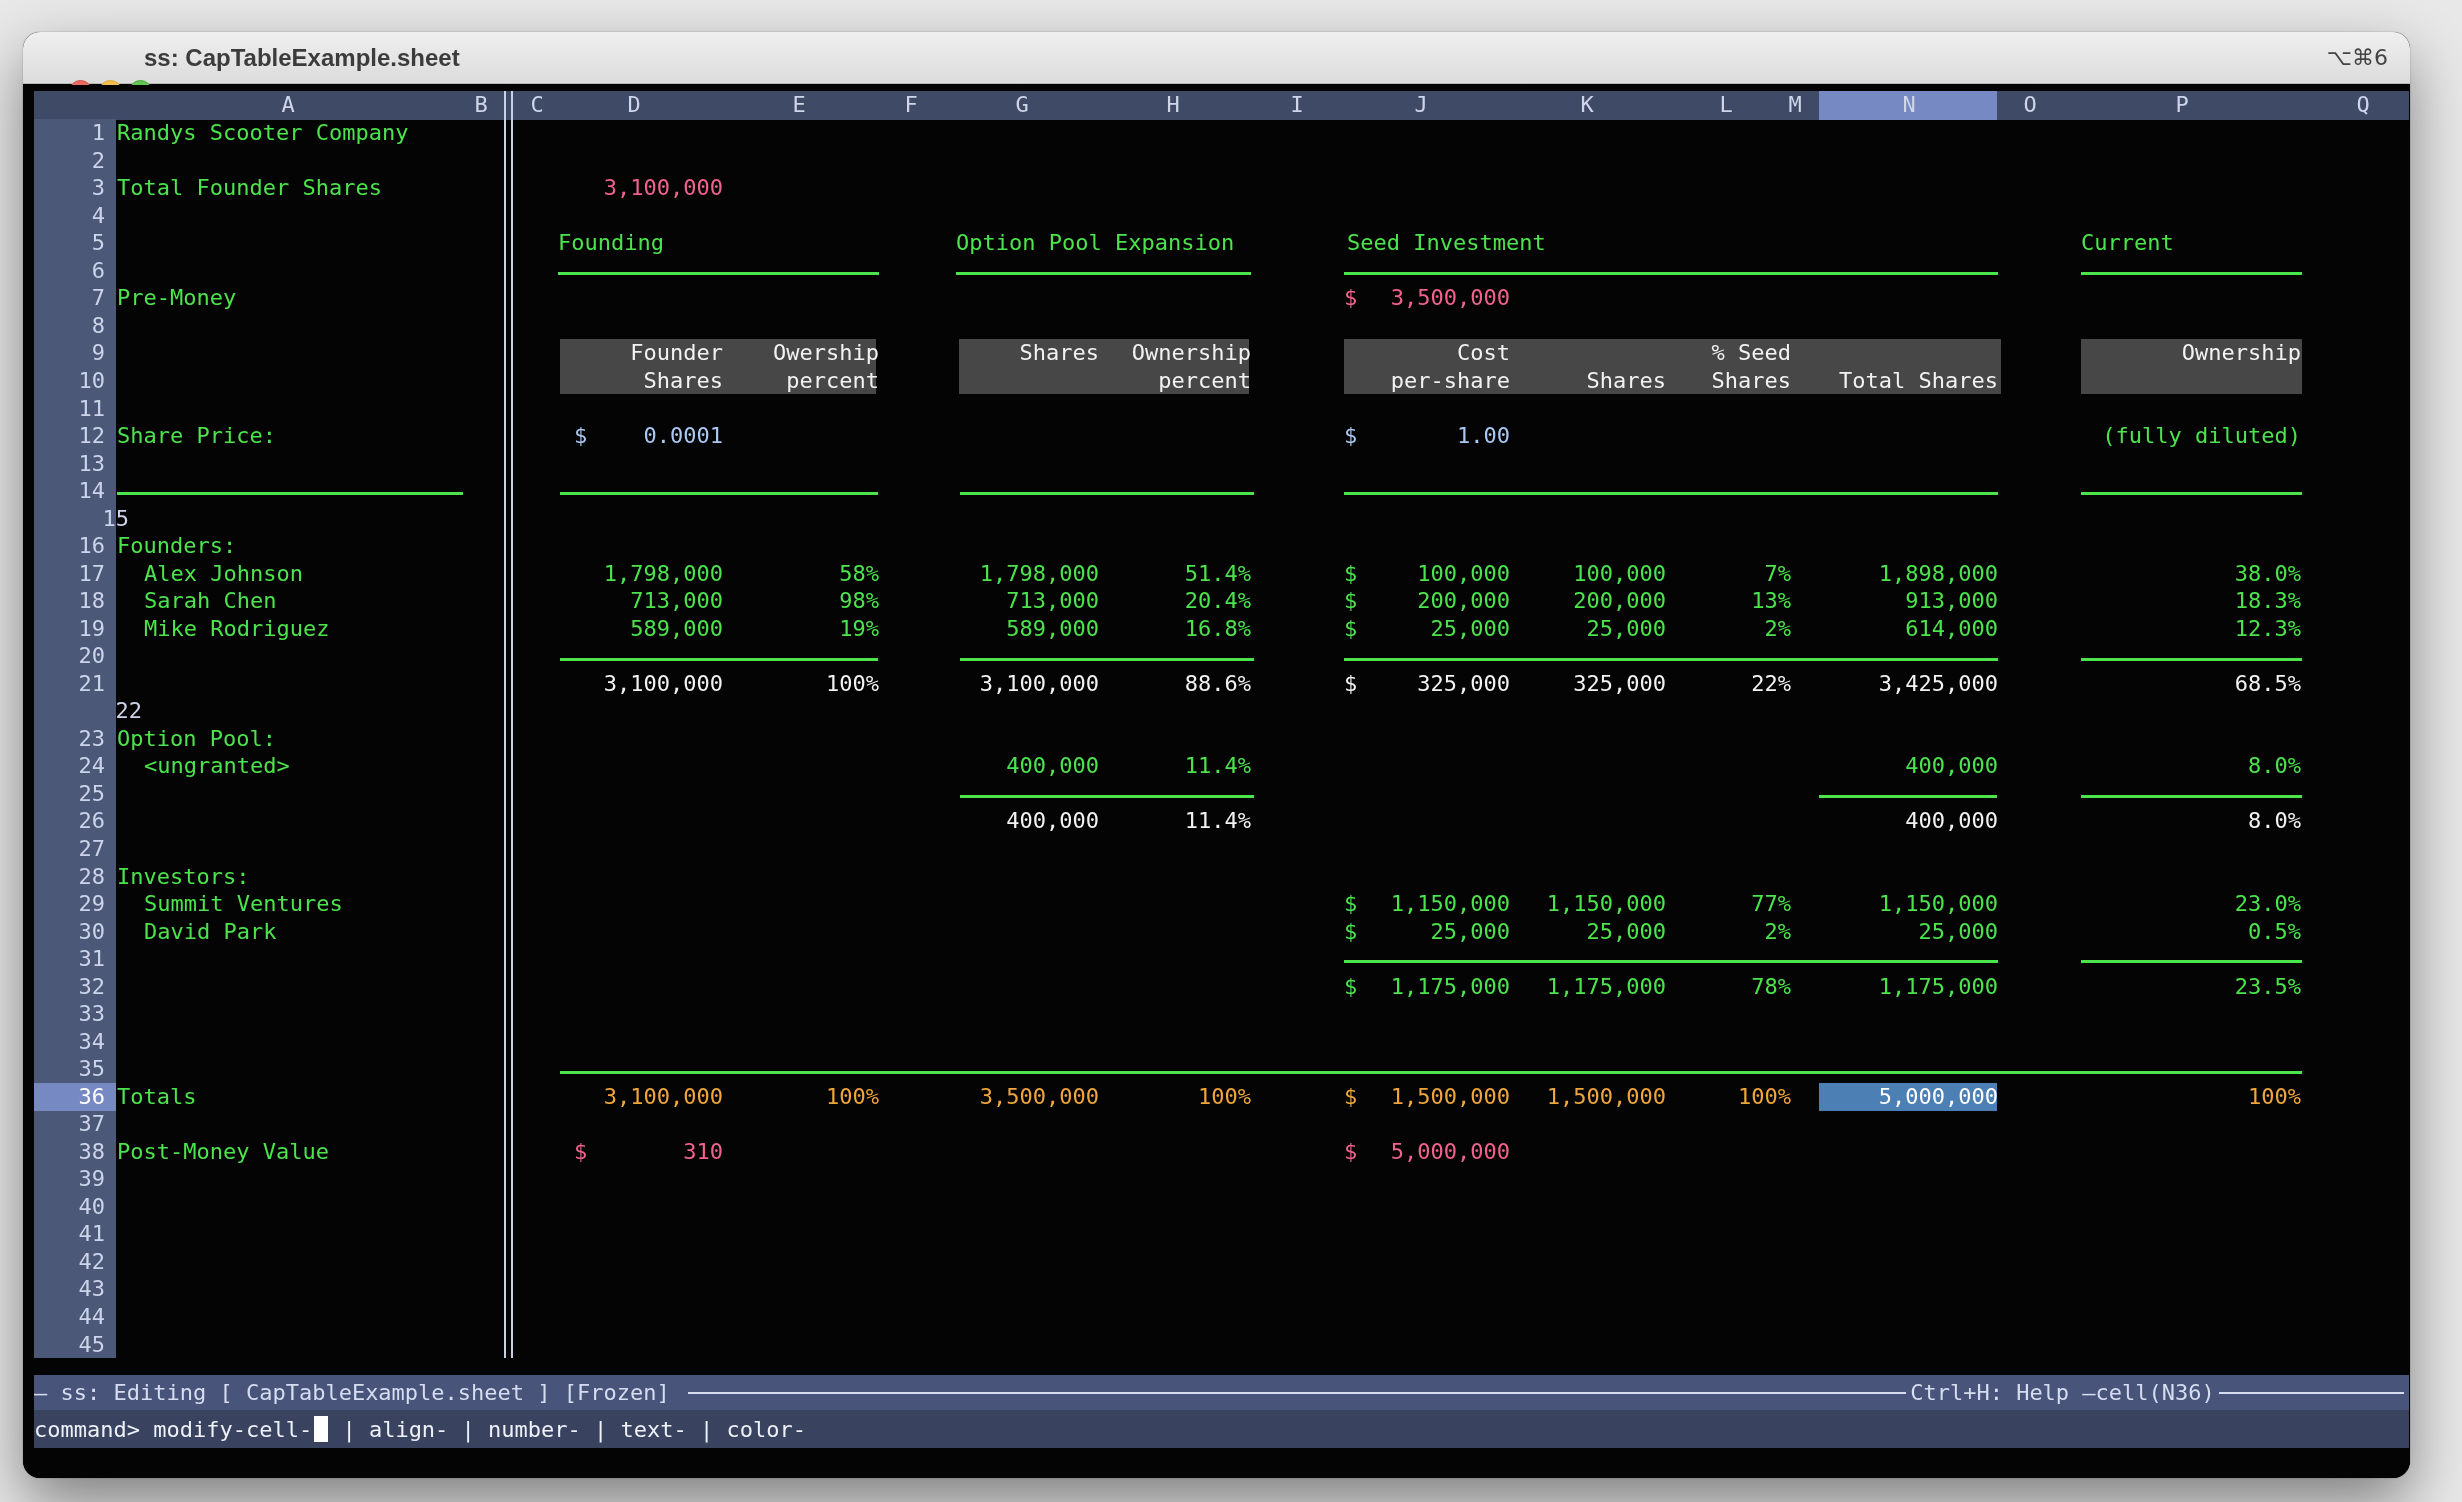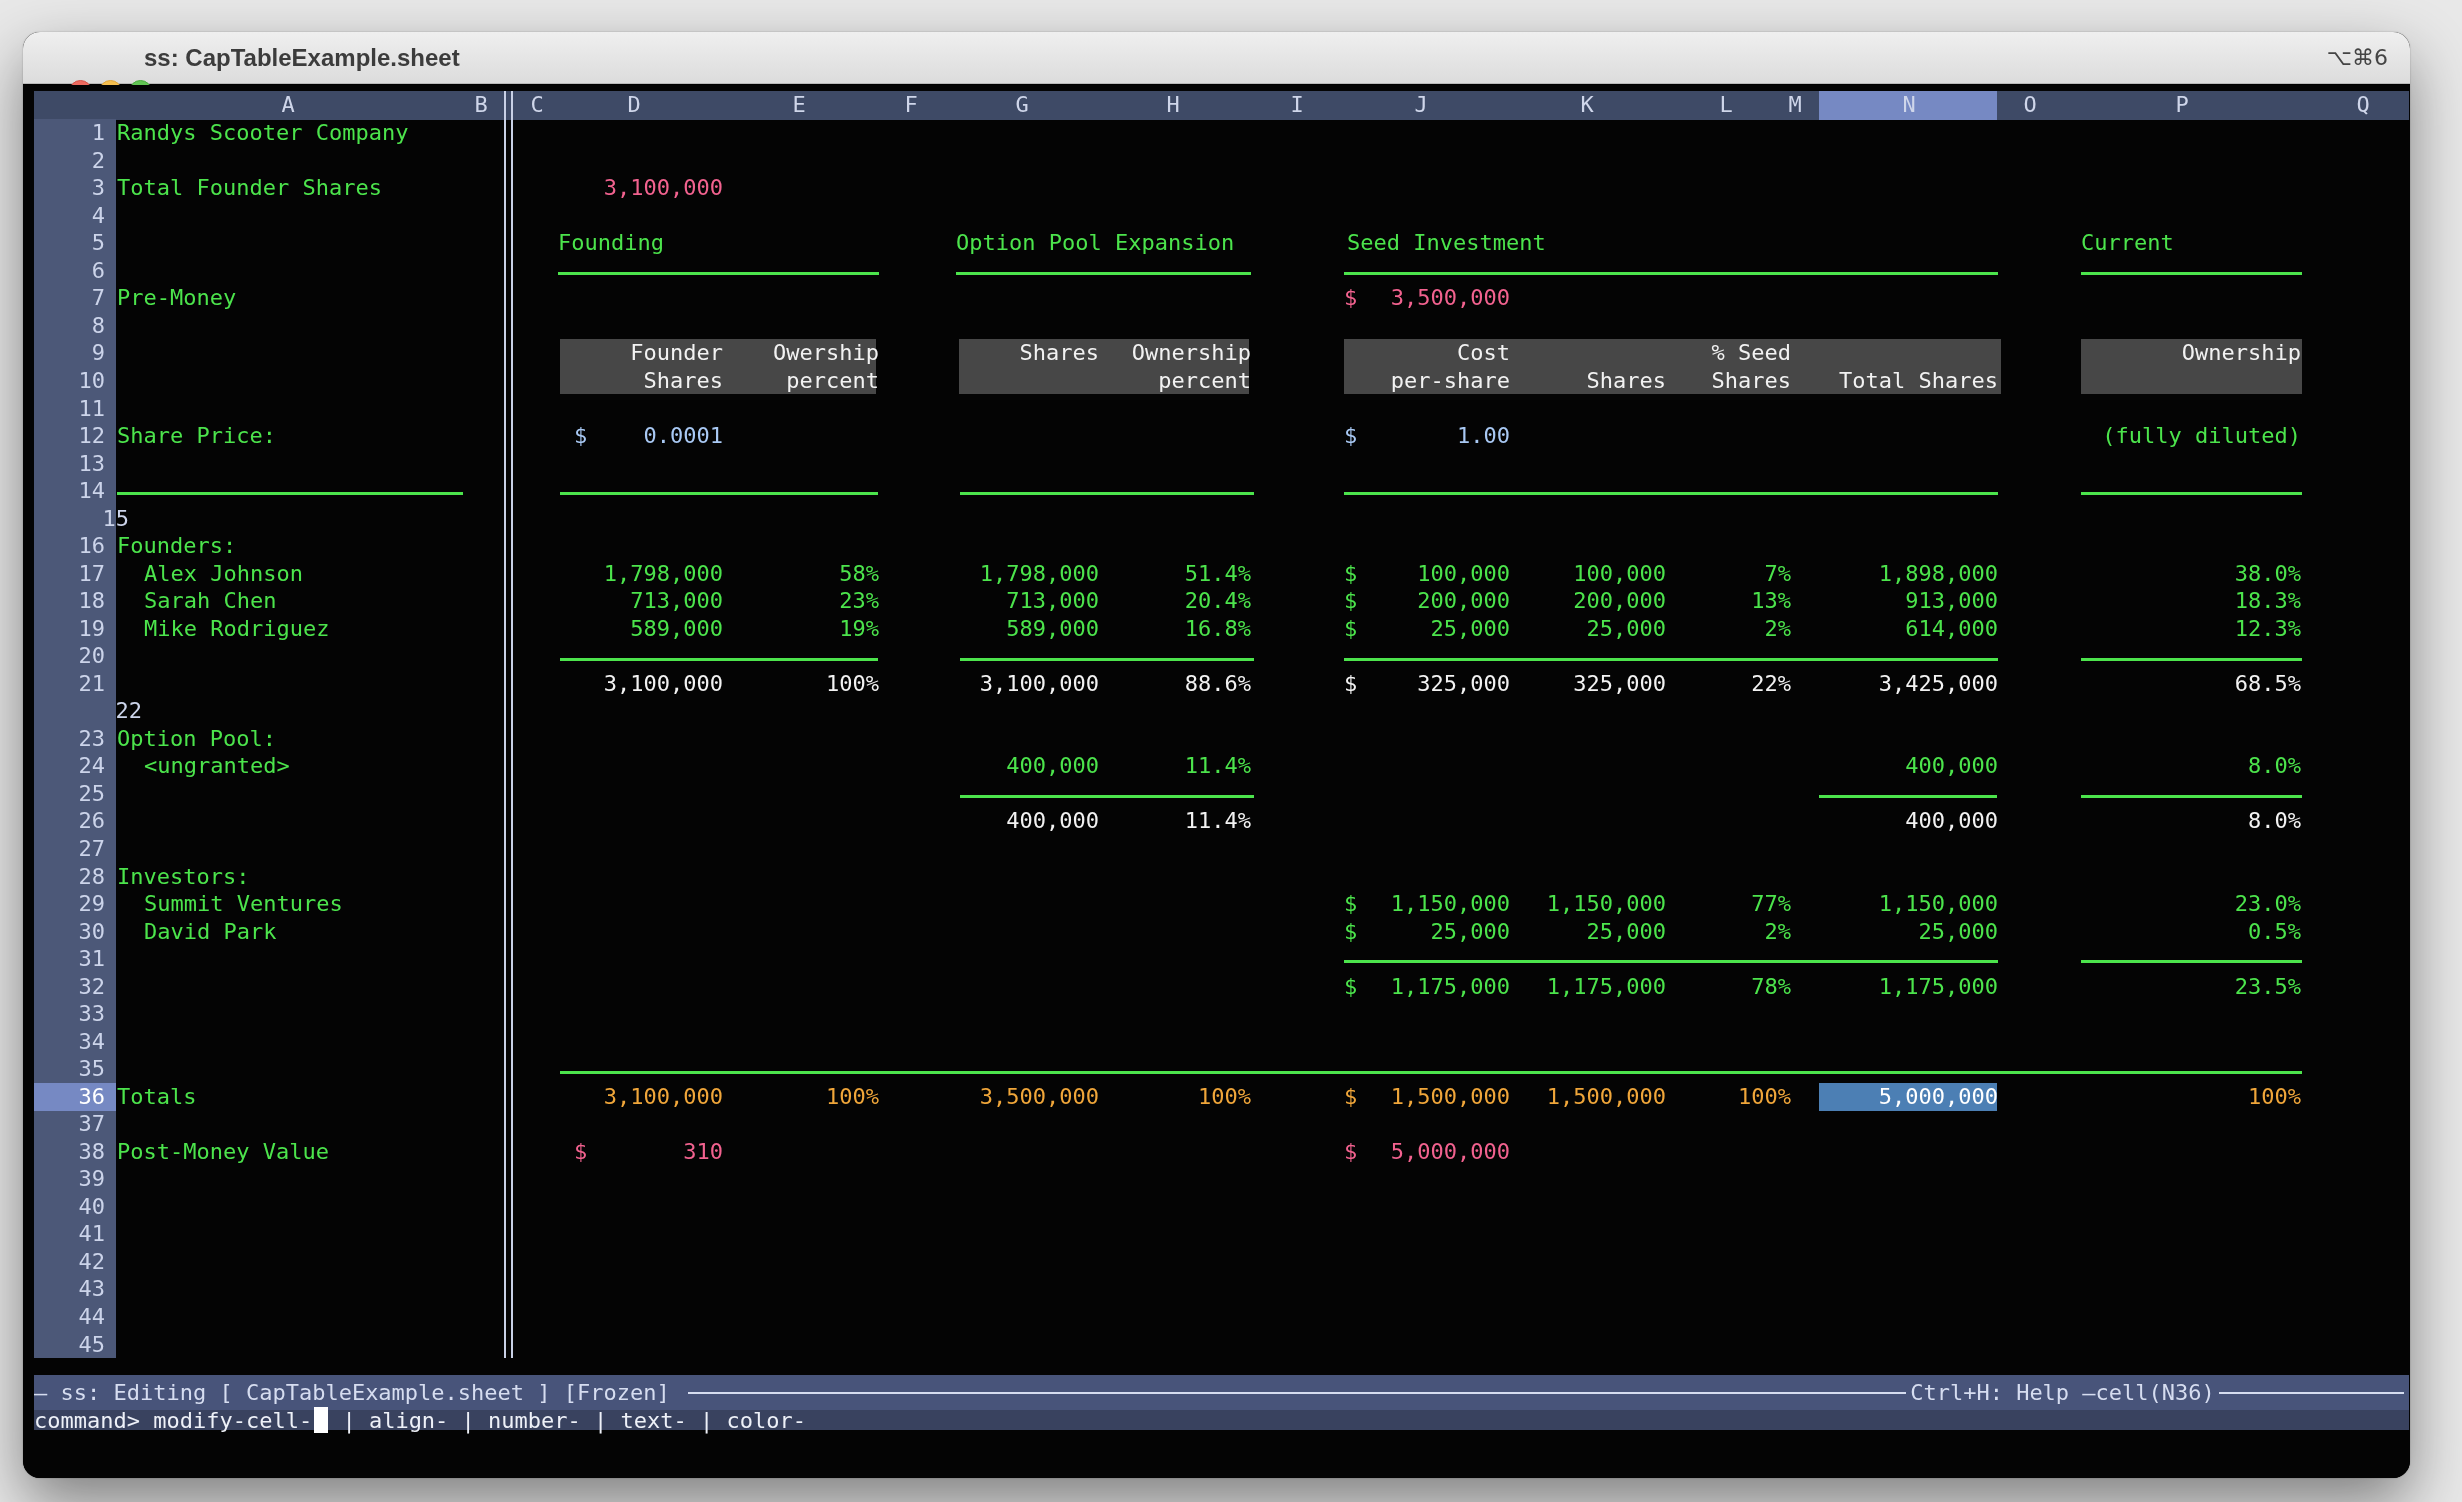--- a/index.html
+++ b/index.html
@@ -45,21 +45,21 @@
   .selcell{position:absolute;background:var(--selbg);z-index:2;}
   .uline{position:absolute;height:3.1px;background:var(--green);}
   .fdiv{position:absolute;top:91px;width:2.3px;background:#c9d1e6;}
   
   .statusbar{position:absolute;left:34px;top:1375px;width:2375px;height:35px;
              background:var(--statusbg);color:#d6ddf0;font-size:22px;
              display:flex;align-items:center;}
   .dashfill{flex:1;height:0;border-top:2.3px solid #d6ddf0;margin:0 4.6px;}
   .dashfill.short{flex:0 0 185px;}
   .sb-text{white-space:pre;}
-  .commandbar{position:absolute;left:34px;top:1410px;width:2375px;height:20px;
+  .commandbar{position:absolute;left:34px;top:1410px;width:2375px;height:38px;
               background:var(--cmdbg);color:#eef1f8;font-size:22px;
               display:flex;align-items:center;}
   .cmd-text{white-space:pre;}
   .cursor{display:inline-block;width:14px;height:26px;background:#fff;margin:0 1.5px;}
 </style>
 </head>
 <body>
 
 <div id="stage">
   <div class="window"></div>
@@ -204,21 +204,21 @@
       <div class="run c-g" style="top: 560px; right: 1363px;">1,798,000</div>
       <div class="run c-g" style="top: 560px; right: 1211px;">51.4%</div>
       <div class="run c-g" style="top: 560px; left: 1344px;">$</div>
       <div class="run c-g" style="top: 560px; right: 952px;">100,000</div>
       <div class="run c-g" style="top: 560px; right: 796px;">100,000</div>
       <div class="run c-g" style="top: 560px; right: 671px;">7%</div>
       <div class="run c-g" style="top: 560px; right: 464px;">1,898,000</div>
       <div class="run c-g" style="top: 560px; right: 161px;">38.0%</div>
       <div class="run c-g" style="top: 587px; left: 144px;">Sarah Chen</div>
       <div class="run c-g" style="top: 587px; right: 1739px;">713,000</div>
-      <div class="run c-g" style="top: 587px; right: 1583px;">23%</div>
+      <div class="run c-g" style="top: 587px; right: 1583px;">98%</div>
       <div class="run c-g" style="top: 587px; right: 1363px;">713,000</div>
       <div class="run c-g" style="top: 587px; right: 1211px;">20.4%</div>
       <div class="run c-g" style="top: 587px; left: 1344px;">$</div>
       <div class="run c-g" style="top: 587px; right: 952px;">200,000</div>
       <div class="run c-g" style="top: 587px; right: 796px;">200,000</div>
       <div class="run c-g" style="top: 587px; right: 671px;">13%</div>
       <div class="run c-g" style="top: 587px; right: 464px;">913,000</div>
       <div class="run c-g" style="top: 587px; right: 161px;">18.3%</div>
       <div class="run c-g" style="top: 615px; left: 144px;">Mike Rodriguez</div>
       <div class="run c-g" style="top: 615px; right: 1739px;">589,000</div>

